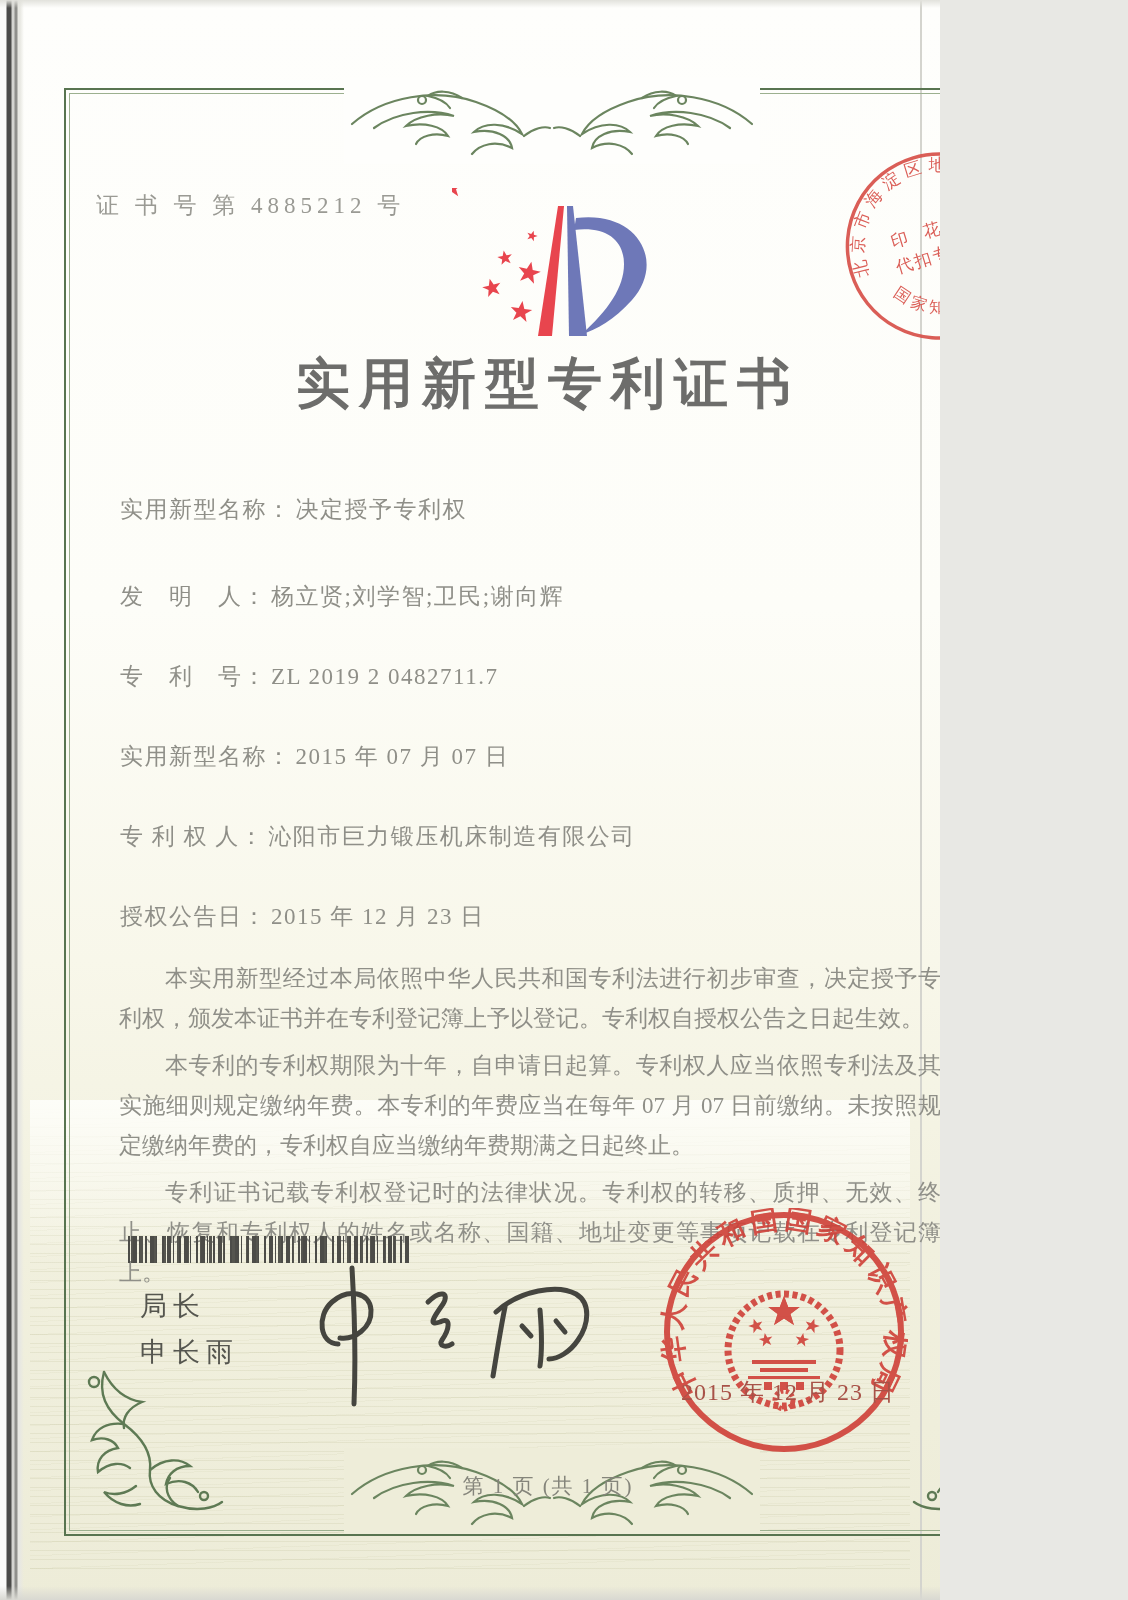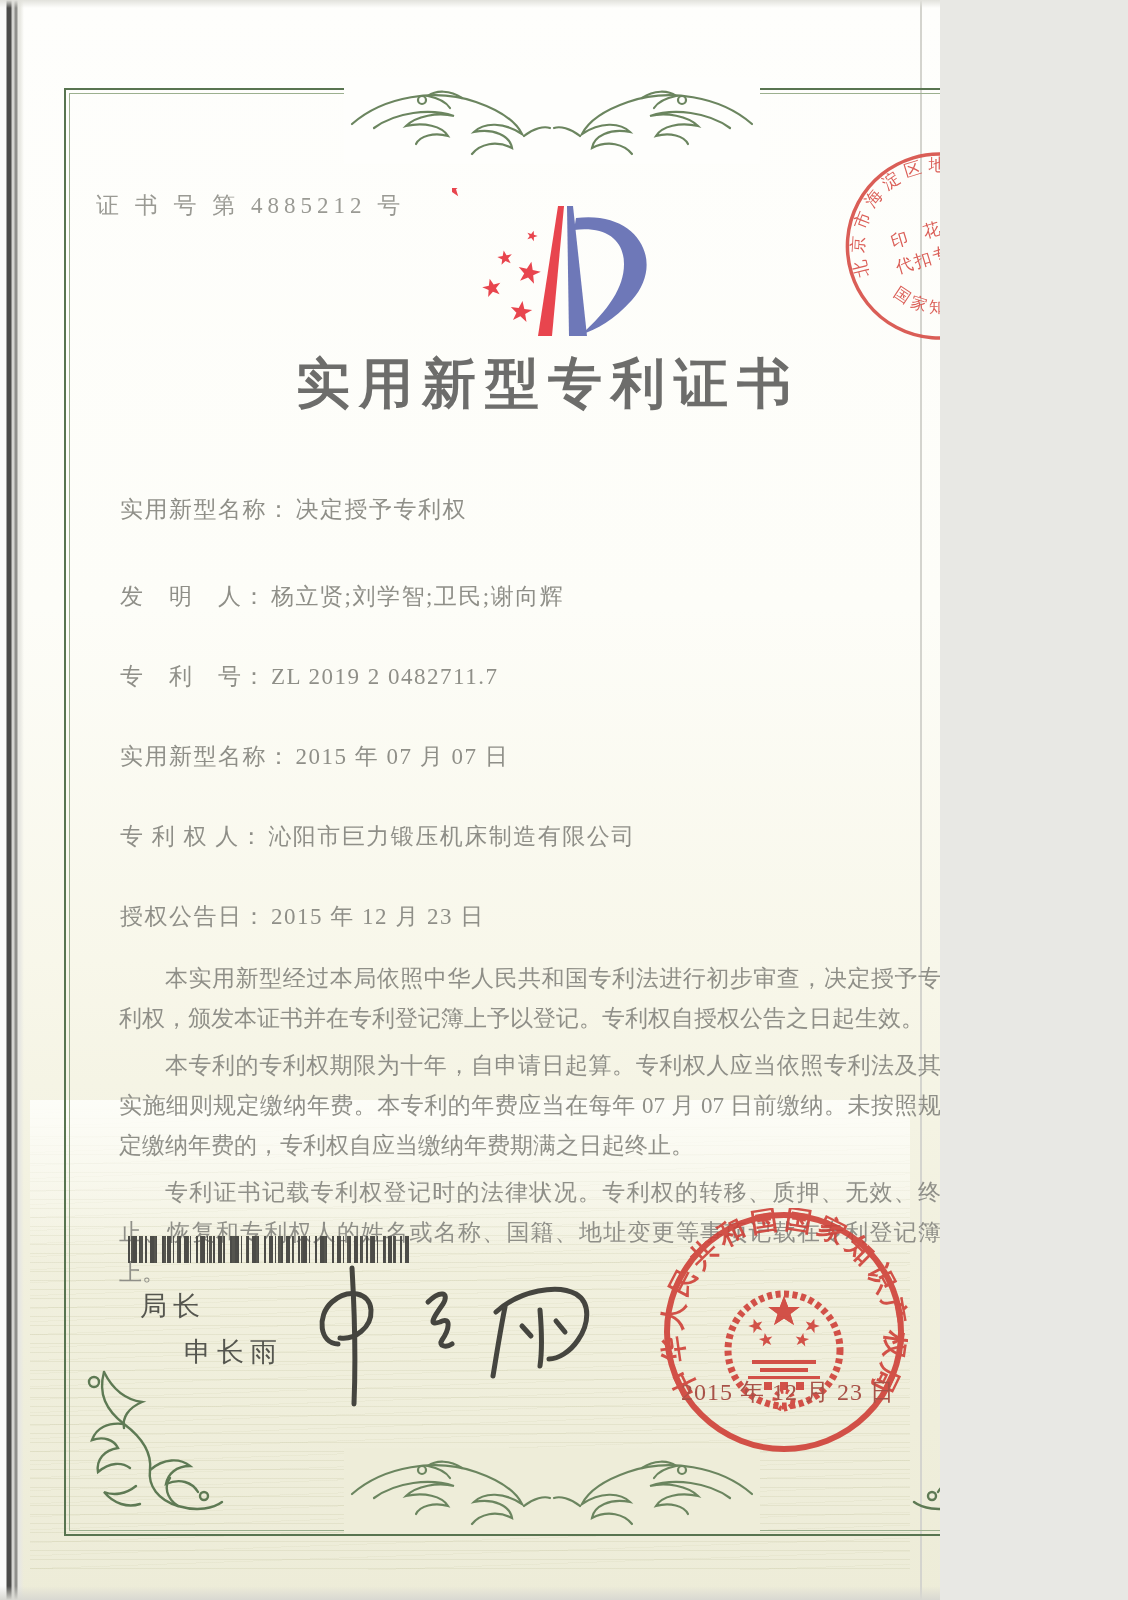--- a/index.html
+++ b/index.html
@@ -48,21 +48,21 @@
   .body-text{position:absolute;left:112px;top:952px;width:836px;font-size:23px;line-height:40px;
     color:#8f8f88;text-align:justify;}
   .body-text p{margin:7px;text-indent:2em;}
 
   .barcode{position:absolute;left:128px;top:1236px;width:282px;height:27px;
     background:
       repeating-linear-gradient(90deg,#4c4c48 0 2px,rgba(0,0,0,0) 2px 5px,#4c4c48 5px 9px,rgba(0,0,0,0) 9px 11px,#4c4c48 11px 12px,rgba(0,0,0,0) 12px 17px),
       repeating-linear-gradient(90deg,rgba(0,0,0,0) 0 3px,#55554f 3px 5px,rgba(0,0,0,0) 5px 12px,#55554f 12px 15px,rgba(0,0,0,0) 15px 23px);}
 
   .sig-title{position:absolute;left:140px;top:1288px;font-size:27px;color:#55564f;letter-spacing:6px;font-family:Liberation Serif, serif;}
-  .sig-name{position:absolute;left:140px;top:1334px;font-size:27px;color:#55564f;letter-spacing:6px;font-family:"Liberation Sans","DejaVu Sans",sans-serif;margin-left:44px;}
+  .sig-name{position:absolute;left:140px;top:1334px;font-size:27px;color:#55564f;letter-spacing:6px;font-family:"Liberation Sans","DejaVu Sans",sans-serif;}
   .signature{position:absolute;left:300px;top:1252px;}
 
   .seal{position:absolute;left:660px;top:1208px;}
   .seal-date{position:absolute;left:664px;top:1376px;width:248px;text-align:center;
     font-size:24px;color:#a85248;letter-spacing:1px;white-space:nowrap;}
 
   .footer{position:absolute;left:64px;top:1472px;width:968px;text-align:center;
     font-size:21px;color:#85857b;letter-spacing:2px;}
 
   text{font-family:"Liberation Serif","DejaVu Serif",serif;}
@@ -250,14 +250,15 @@
           <rect x="104" y="174" width="8" height="8" stroke="none"></rect>
           <rect x="120" y="174" width="8" height="8" stroke="none"></rect>
           <rect x="136" y="174" width="8" height="8" stroke="none"></rect>
           <circle cx="124" cy="192" r="9" fill="none" stroke-width="5" stroke-dasharray="3 2.5"></circle>
         </g>
       </g>
     </svg>
   </div>
   <div class="seal-date">2015 年 12 月 23 日</div>
 
+  <div class="footer">第 1 页 (共 1 页)</div>
 
 </div>
 
 </body></html>

